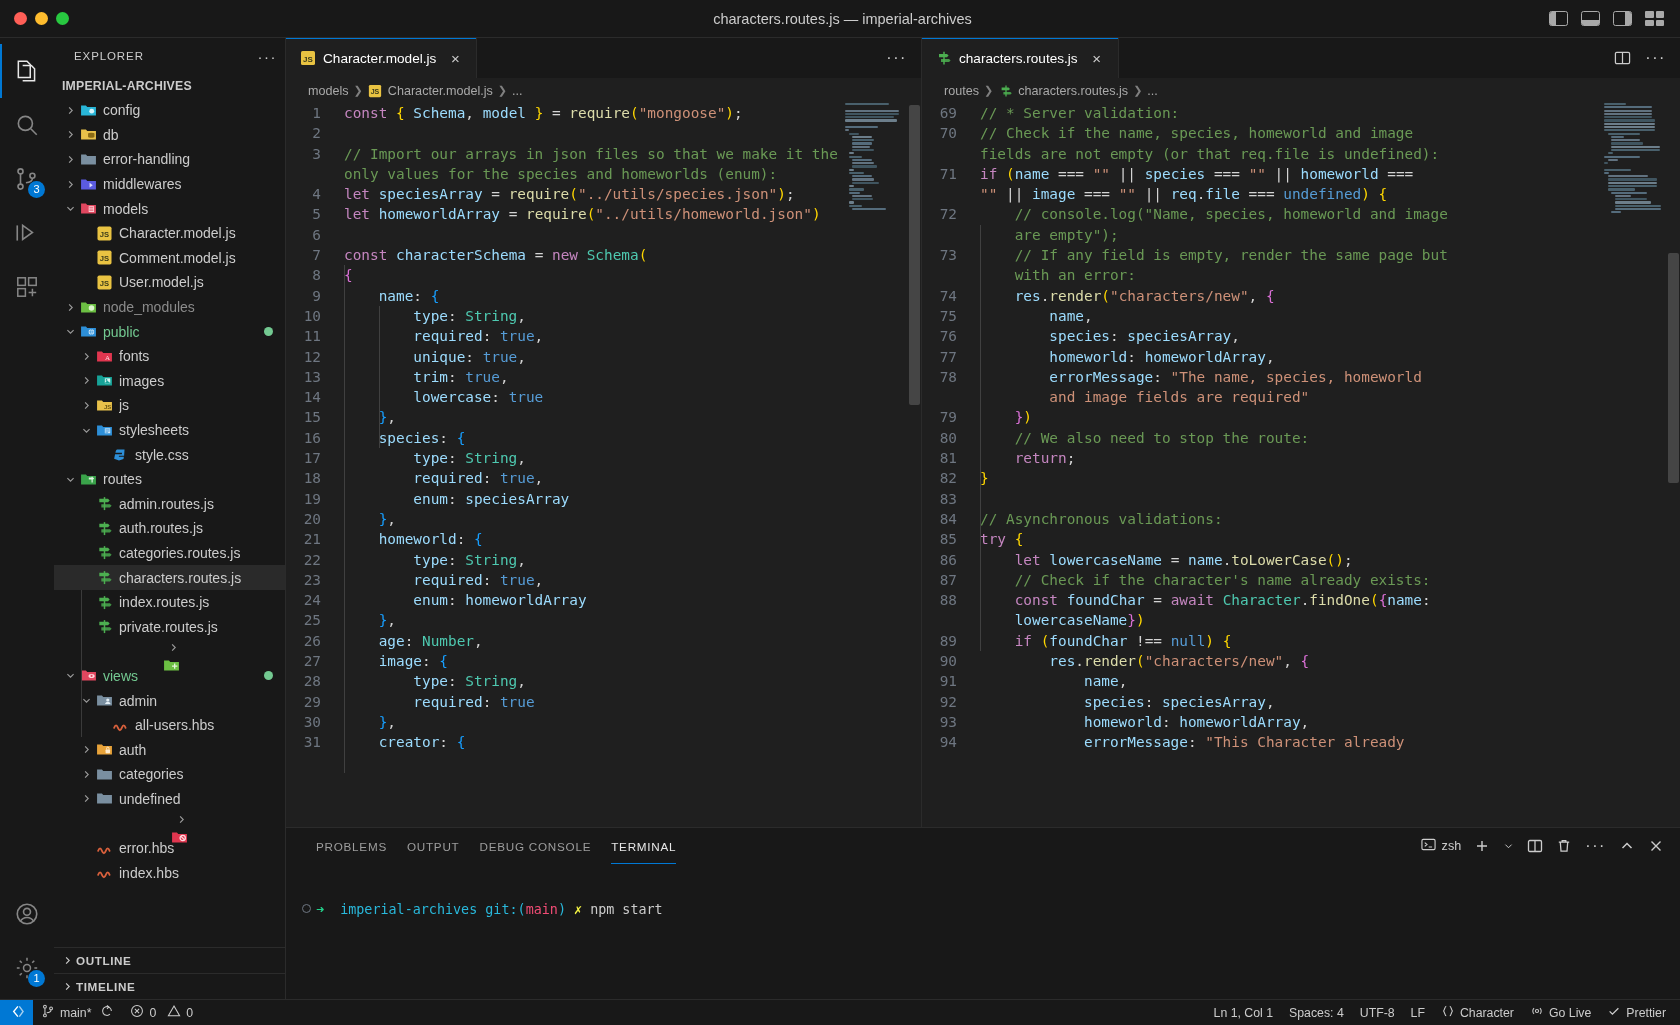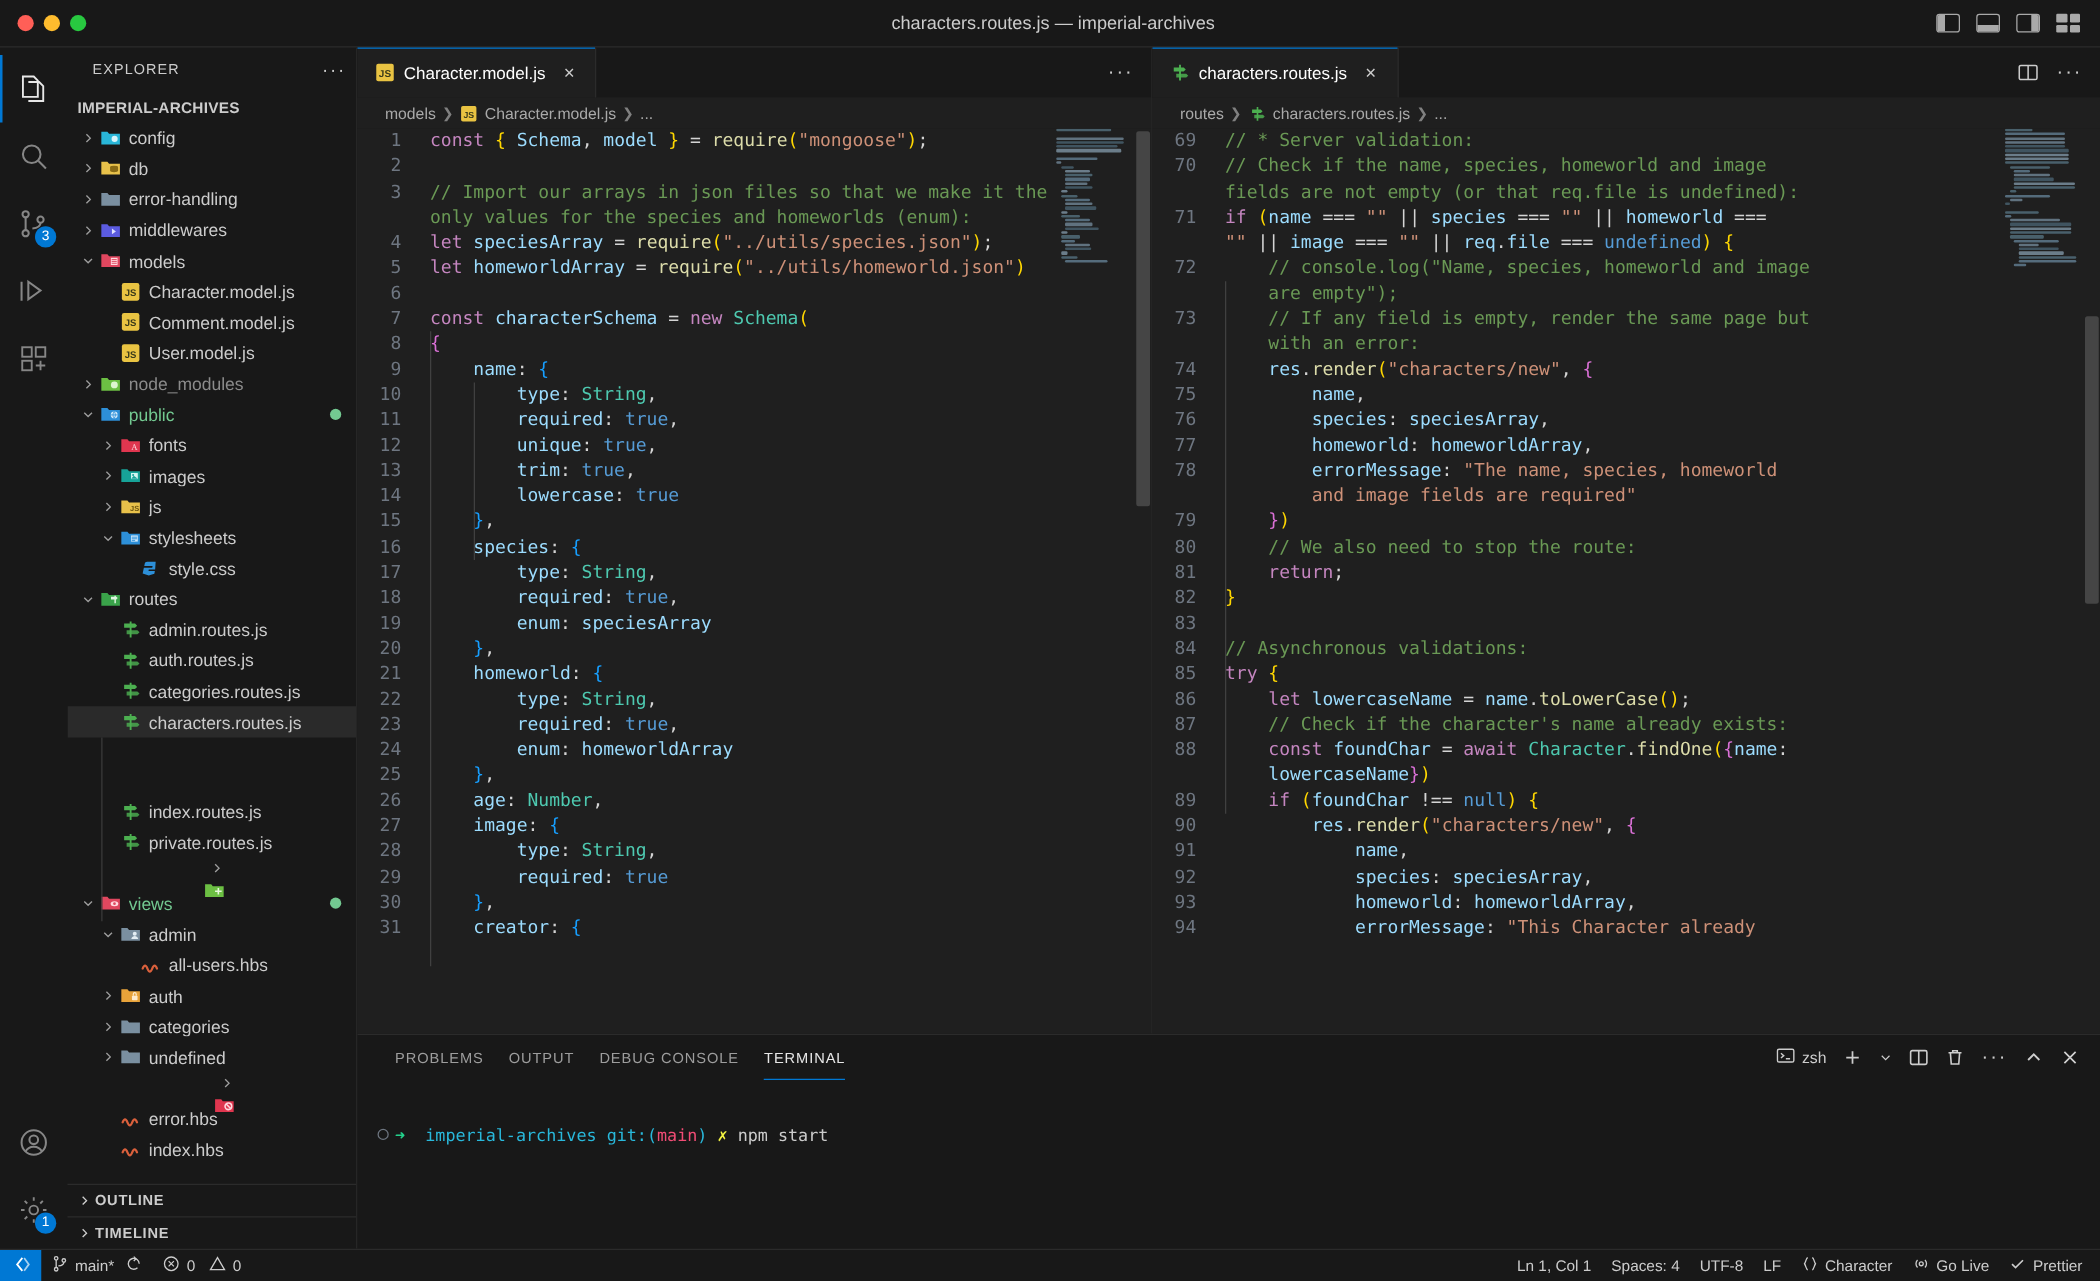--- a/index.html
+++ b/index.html
@@ -569,21 +569,21 @@
               <span style="width: 16px; flex: 0 0 16px;"></span>
               <span class="ficon">
                 <svg viewBox="0 0 16 16">
                   <path d="M8 2v12.2" stroke="#4caf50" stroke-width="1.4"></path>
                   <path d="M3.1 3.6h8.2l1.6 1.6-1.6 1.6H3.1z" fill="#4caf50"></path>
                   <path d="M5 8.6h8.1l1.6 1.5-1.6 1.6H5z" fill="#4caf50" opacity=".82"></path>
                 </svg>
               </span>
               <span class="nm">characters.routes.js</span>
             </div>
-            <div class="row" style="padding-left: 24px; margin-top: 47px;">
+            <div class="row" style="padding-left: 24px;">
               <span style="width: 16px; flex: 0 0 16px;"></span>
               <span class="ficon">
                 <svg viewBox="0 0 16 16">
                   <path d="M8 2v12.2" stroke="#4caf50" stroke-width="1.4"></path>
                   <path d="M3.1 3.6h8.2l1.6 1.6-1.6 1.6H3.1z" fill="#4caf50"></path>
                   <path d="M5 8.6h8.1l1.6 1.5-1.6 1.6H5z" fill="#4caf50" opacity=".82"></path>
                 </svg>
               </span>
               <span class="nm">index.routes.js</span>
             </div>

